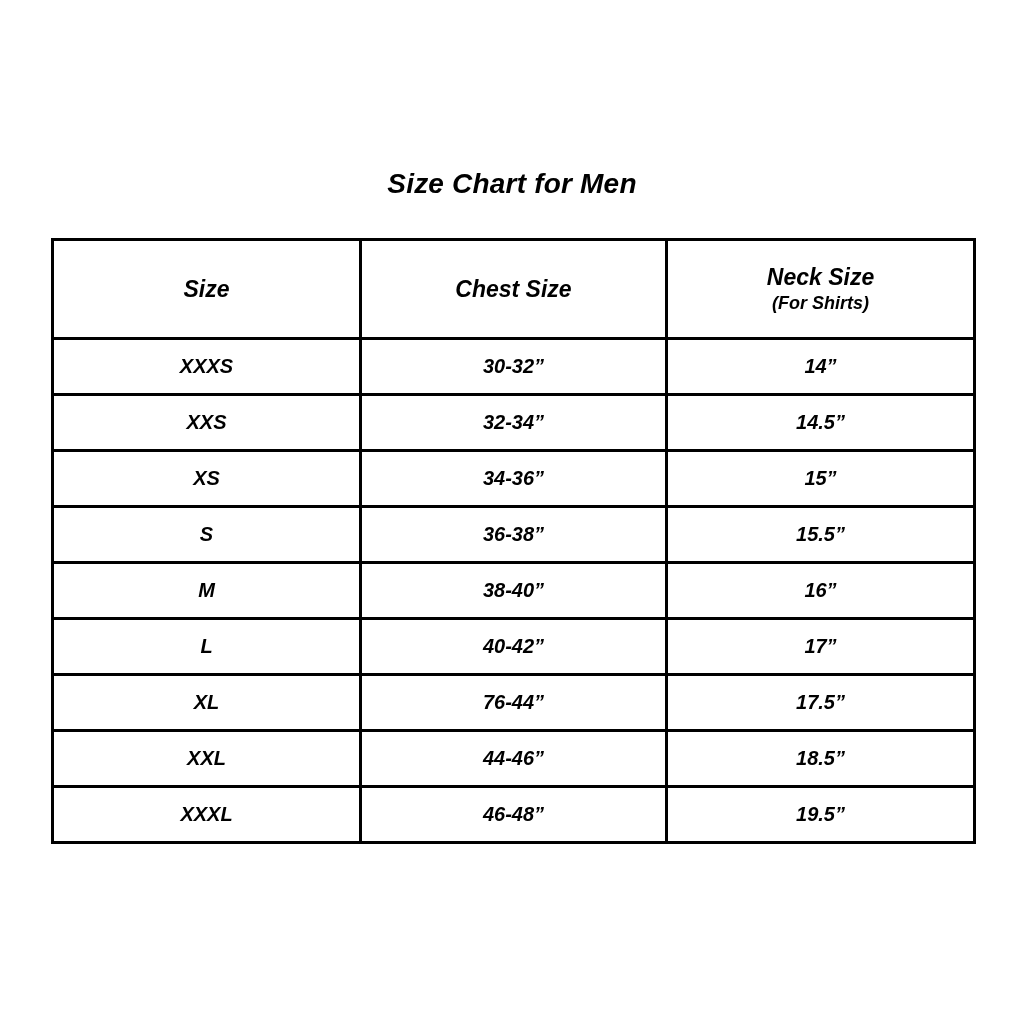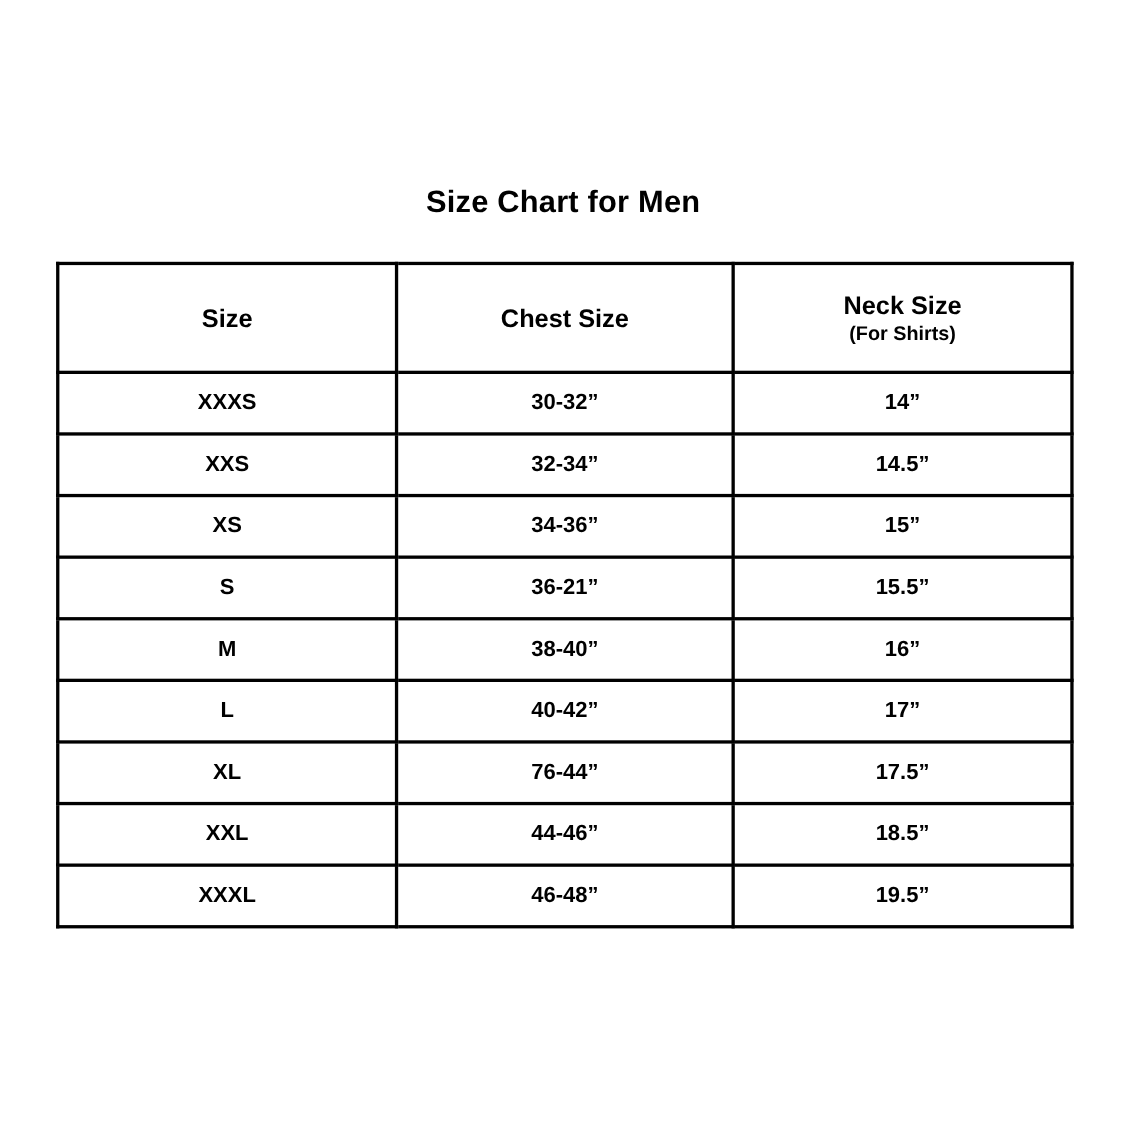--- a/index.html
+++ b/index.html
@@ -14,20 +14,21 @@
     color: #000000;
     position: relative;
     overflow: hidden;
   }
   .page {
     position: absolute;
     left: 0;
     top: 0;
     width: 1024px;
     height: 1024px;
+    font-style: italic;
   }
   .chart-title {
     position: absolute;
     left: 0;
     top: 168px;
     width: 1024px;
     text-align: center;
     font-size: 28px;
     font-weight: bold;
     letter-spacing: 0.2px;
@@ -106,21 +107,21 @@
         <td>32-34”</td>
         <td>14.5”</td>
       </tr>
       <tr>
         <td>XS</td>
         <td>34-36”</td>
         <td>15”</td>
       </tr>
       <tr>
         <td>S</td>
-        <td>36-21”</td>
+        <td>36-38”</td>
         <td>15.5”</td>
       </tr>
       <tr>
         <td>M</td>
         <td>38-40”</td>
         <td>16”</td>
       </tr>
       <tr>
         <td>L</td>
         <td>40-42”</td>

